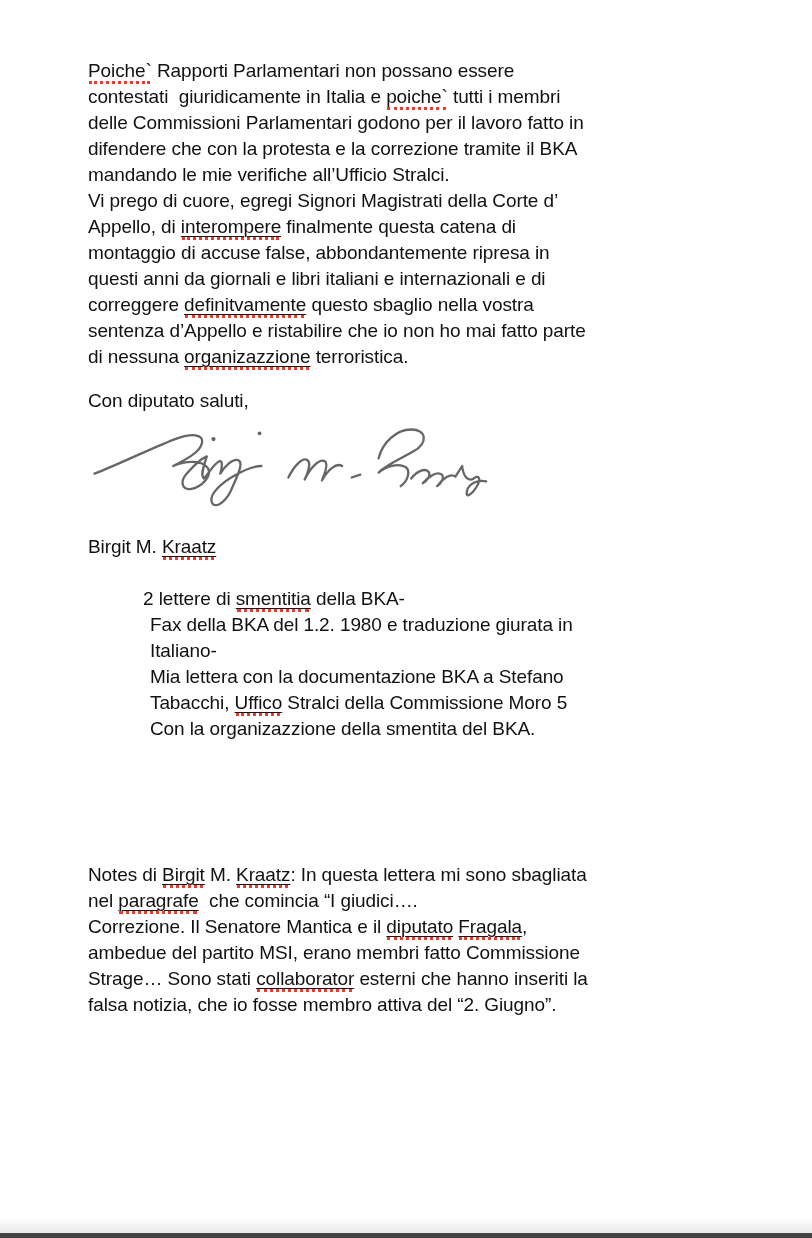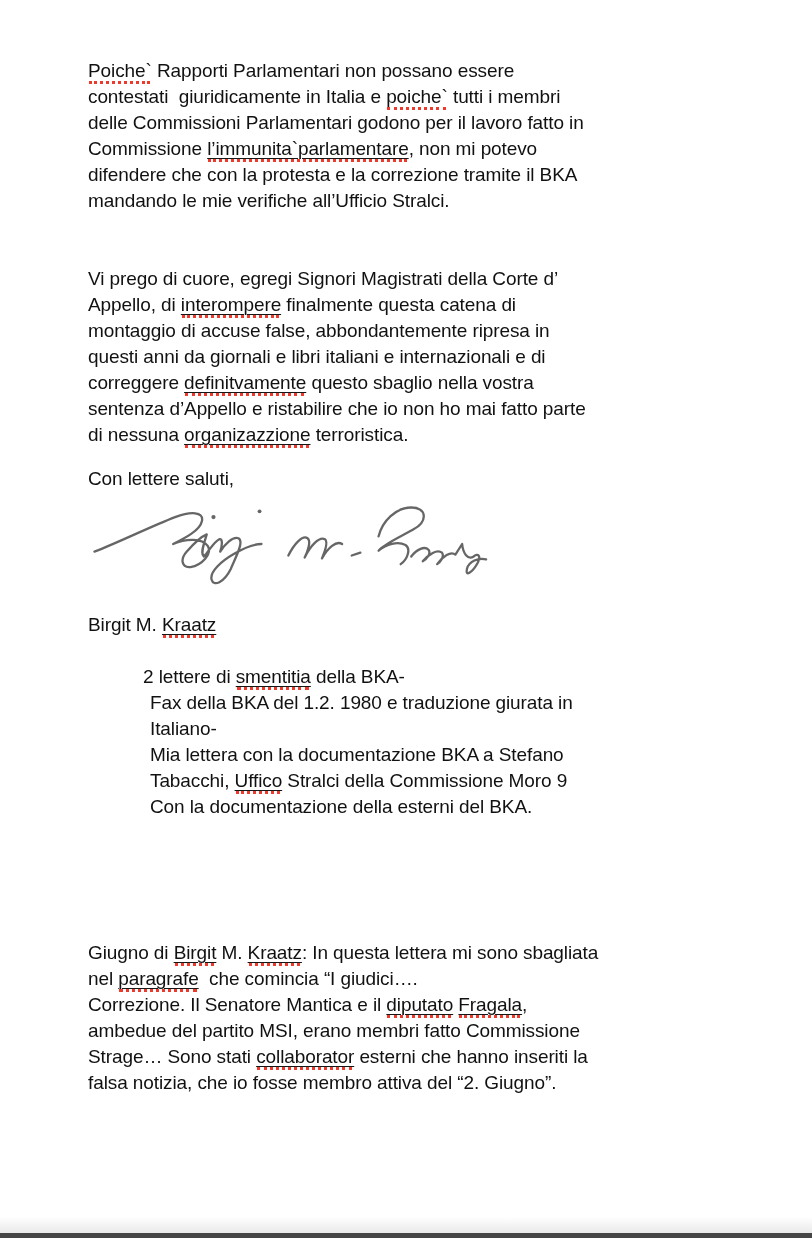--- a/index.html
+++ b/index.html
@@ -10,21 +10,21 @@
     overflow:hidden;
     font-family:"Liberation Sans","DejaVu Sans",sans-serif;
     font-size:19px;line-height:26px;
     color:#111111;
     letter-spacing:-0.1px;
   }
   .content{position:absolute;left:88px;top:58px;right:30px;}
   .block .line{white-space:pre;}
   .line.ind1{padding-left:55px;}
   .line.ind2{padding-left:62px;}
-  #b-paragraph-2{margin-top:52px;}
+  #b-paragraph-2{}
   #b-closing{margin-top:18px;}
   .sig-wrap{margin:4px 0 0 -6px;height:96px;width:430px;}
   .sig-wrap svg{display:block;}
   #b-typed-name{margin-top:20px;}
   #b-attachments{margin-top:26px;}
   #b-notes{margin-top:120px;}
   
   .sp,.spu{position:relative;text-align:right;}
   .sp::after,.spu::after{
     content:"";position:absolute;left:1px;right:2px;bottom:-3px;
@@ -44,37 +44,36 @@
 </head>
 <body>
 
 <div class="page">
   <div class="content">
 
     <div class="block" id="b-paragraph-1">
         <div class="line"><span class="sp">Poiche`</span><span> Rapporti Parlamentari non possano essere</span></div>
         <div class="line"><span>contestati  giuridicamente in Italia e </span><span class="sp">poiche`</span><span> tutti i membri</span></div>
         <div class="line"><span>delle Commissioni Parlamentari godono per il lavoro fatto in</span></div>
-        <div class="line"><span>Commissione </span><span class="spu">l’immunita`parlamentare</span><span>, non mi potevo</span></div>
         <div class="line"><span>difendere che con la protesta e la correzione tramite il BKA</span></div>
         <div class="line"><span>mandando le mie verifiche all’Ufficio Stralci.</span></div>
       </div>
 
     <div class="block" id="b-paragraph-2">
         <div class="line"><span>Vi prego di cuore, egregi Signori Magistrati della Corte d’</span></div>
         <div class="line"><span>Appello, di </span><span class="spu">interompere</span><span> finalmente questa catena di</span></div>
         <div class="line"><span>montaggio di accuse false, abbondantemente ripresa in</span></div>
         <div class="line"><span>questi anni da giornali e libri italiani e internazionali e di</span></div>
         <div class="line"><span>correggere </span><span class="spu">definitvamente</span><span> questo sbaglio nella vostra</span></div>
         <div class="line"><span>sentenza d’Appello e ristabilire che io non ho mai fatto parte</span></div>
         <div class="line"><span>di nessuna </span><span class="spu">organizazzione</span><span> terroristica.</span></div>
       </div>
 
     <div class="block" id="b-closing">
-        <div class="line"><span>Con lettere saluti,</span></div>
+        <div class="line"><span>Con diputato saluti,</span></div>
       </div>
 
     <div class="sig-wrap">
       <svg width="430" height="96" viewBox="0 0 430 100" role="img" aria-label="Handwritten signature — Birgit M. Kraatz">
         <g fill="none" stroke="#565656" stroke-width="2.4" stroke-linecap="round" stroke-linejoin="round" opacity="0.9">
           <path d="M4 58 C 30 48, 62 32, 88 22 C 104 16, 118 16, 116 26 C 114 36, 98 44, 86 50 C 100 44, 116 44, 122 52 C 127 60, 116 72, 104 74 C 95 75, 93 66, 100 58 C 108 49, 116 42, 121 40 C 118 50, 114 60, 118 63 C 123 58, 128 48, 134 45 C 138 44, 137 52, 135 58 C 140 50, 148 42, 154 44 C 160 47, 152 62, 146 76 C 139 90, 128 95, 126 87 C 124 79, 136 68, 150 60 C 160 54, 170 50, 178 50"></path>
           <path d="M206 62 C 212 50, 221 40, 226 44 C 230 47, 226 58, 223 64 C 229 52, 238 42, 244 45 C 248 48, 244 58, 241 65 C 247 54, 256 46, 262 50"></path>
           <path d="M272 62 L 281 59"></path>
           <path d="M300 42 C 304 26, 318 12, 334 12 C 350 12, 352 26, 336 35 C 320 44, 306 50, 300 57 C 308 50, 320 47, 328 51 C 334 55, 330 66, 323 71"></path>
           <path d="M334 63 C 340 55, 348 52, 352 56 C 355 60, 350 66, 346 68 C 352 61, 361 55, 366 59 C 369 63, 364 69, 361 71 C 367 63, 375 57, 380 61 L 387 50 C 388 60, 393 67, 399 63 C 404 59, 407 63, 403 70 C 398 79, 390 85, 392 76 C 394 68, 404 64, 412 66"></path>
@@ -86,26 +85,26 @@
 
     <div class="block" id="b-typed-name">
         <div class="line"><span>Birgit M. </span><span class="spu">Kraatz</span></div>
       </div>
 
     <div class="block" id="b-attachments">
         <div class="line ind1"><span>2 lettere di </span><span class="spu">smentitia</span><span> della BKA-</span></div>
         <div class="line ind2"><span>Fax della BKA del 1.2. 1980 e traduzione giurata in</span></div>
         <div class="line ind2"><span>Italiano-</span></div>
         <div class="line ind2"><span>Mia lettera con la documentazione BKA a Stefano</span></div>
-        <div class="line ind2"><span>Tabacchi, </span><span class="spu">Uffico</span><span> Stralci della Commissione Moro 9</span></div>
-        <div class="line ind2"><span>Con la documentazione della esterni del BKA.</span></div>
+        <div class="line ind2"><span>Tabacchi, </span><span class="spu">Uffico</span><span> Stralci della Commissione Moro 5</span></div>
+        <div class="line ind2"><span>Con la organizazzione della smentita del BKA.</span></div>
       </div>
 
     <div class="block" id="b-notes">
-        <div class="line"><span>Giugno di </span><span class="spu">Birgit</span><span> M. </span><span class="spu">Kraatz</span><span>: In questa lettera mi sono sbagliata</span></div>
+        <div class="line"><span>Notes di </span><span class="spu">Birgit</span><span> M. </span><span class="spu">Kraatz</span><span>: In questa lettera mi sono sbagliata</span></div>
         <div class="line"><span>nel </span><span class="spu">paragrafe</span><span>  che comincia “I giudici….</span></div>
         <div class="line"><span>Correzione. Il Senatore Mantica e il </span><span class="spu">diputato</span><span> </span><span class="spu">Fragala</span><span>,</span></div>
         <div class="line"><span>ambedue del partito MSI, erano membri fatto Commissione</span></div>
         <div class="line"><span>Strage… Sono stati </span><span class="spu">collaborator</span><span> esterni che hanno inseriti la</span></div>
         <div class="line"><span>falsa notizia, che io fosse membro attiva del “2. Giugno”.</span></div>
       </div>
 
   </div>
 
   <div class="bottom-shade"></div>

